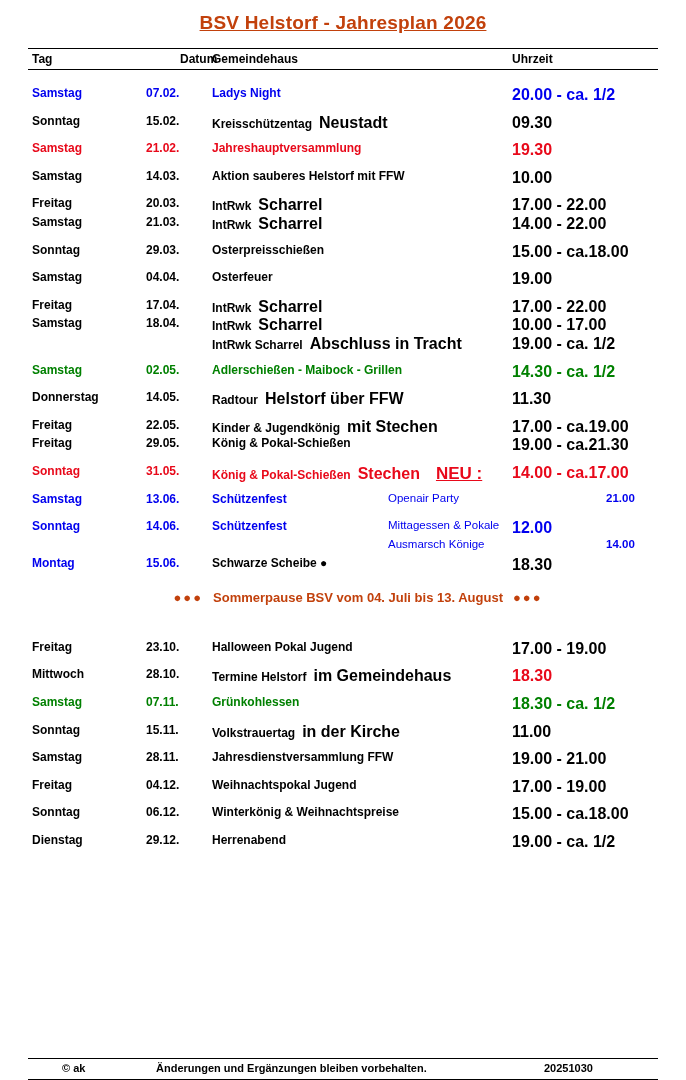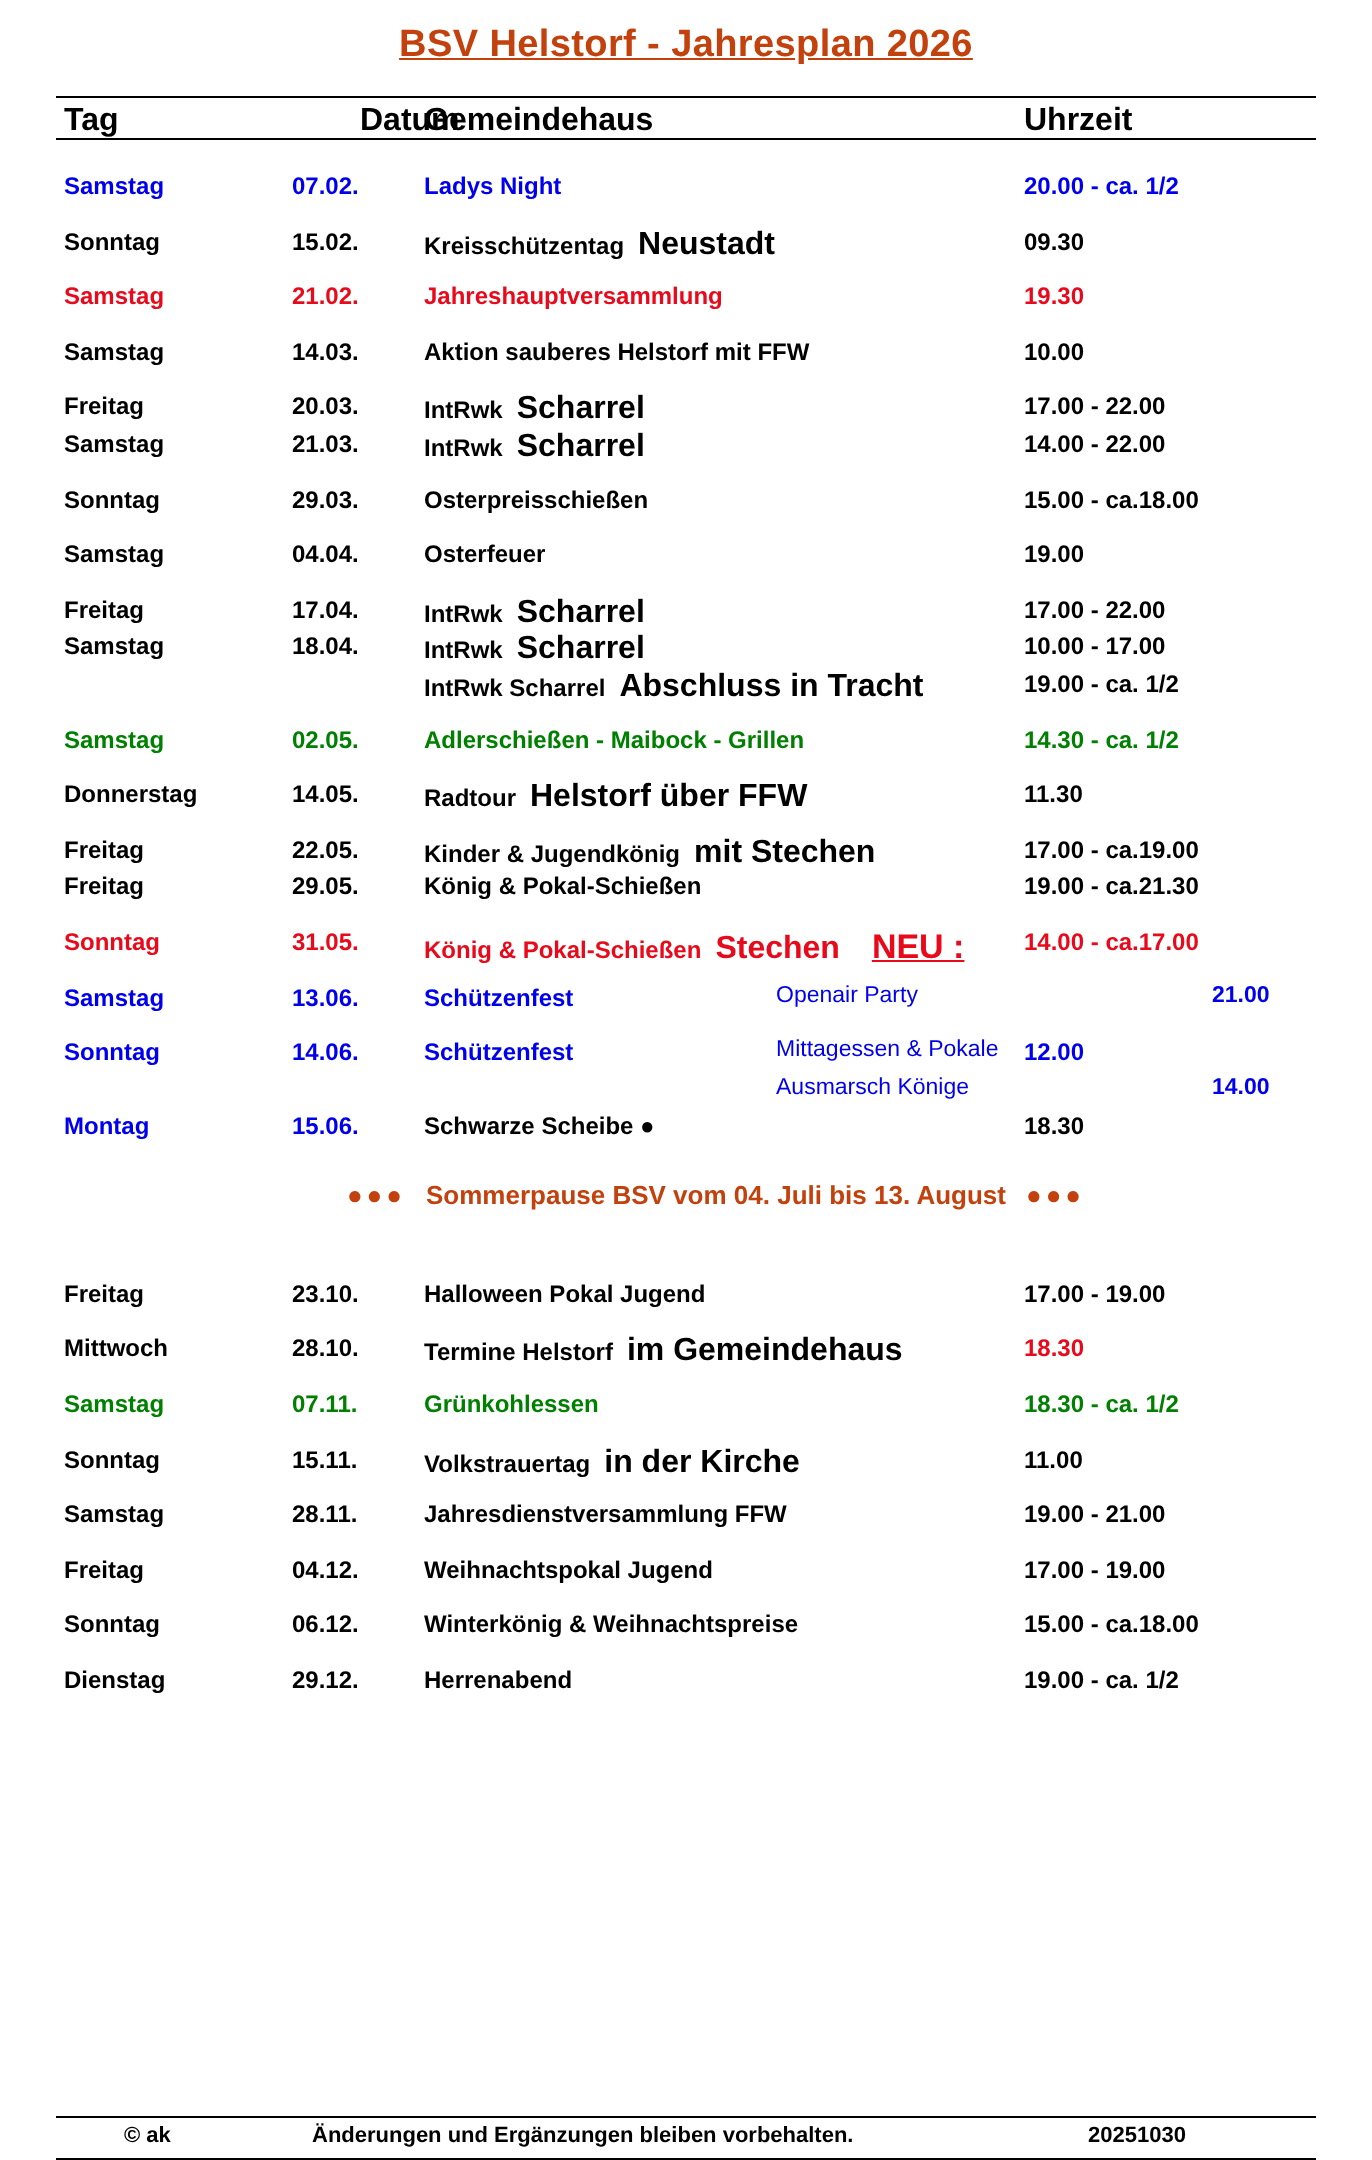--- a/index.html
+++ b/index.html
@@ -31,21 +31,21 @@
     margin-top: 12px;
     margin-bottom: 14px;
     letter-spacing: 0.2px;
   }
   
   .header-row {
     border-top: 1.5px solid #000;
     border-bottom: 1.5px solid #000;
     height: 20px;
     position: relative;
-    font-size: 16px;
+    font-size: 12px;
     font-weight: bold;
     margin-bottom: 10px;
   }
   .header-row .cell {
     position: absolute;
     top: 3px;
   }
   .h-tag { left: 4px; }
   .h-datum { left: 118px; padding-left: 34px; }
   .h-veranst { left: 184px; }
@@ -61,21 +61,21 @@
     font-size: 12px;
   }
   .row .c {
     position: absolute;
     top: 0;
     white-space: nowrap;
   }
   .c-day   { left: 4px; font-weight: bold; }
   .c-date  { left: 118px; font-weight: bold; }
   .c-event { left: 184px; font-weight: bold; }
-  .c-time  { left: 484px; font-weight: bold; font-size: 12px; }
+  .c-time  { left: 484px; font-weight: bold; font-size: 16px; }
   .sub {
     font-weight: bold;
     font-size: 16px;
     margin-left: 7px;
   }
   .c-extra {
     left: 360px;
     font-weight: normal;
     font-size: 11.5px;
   }

